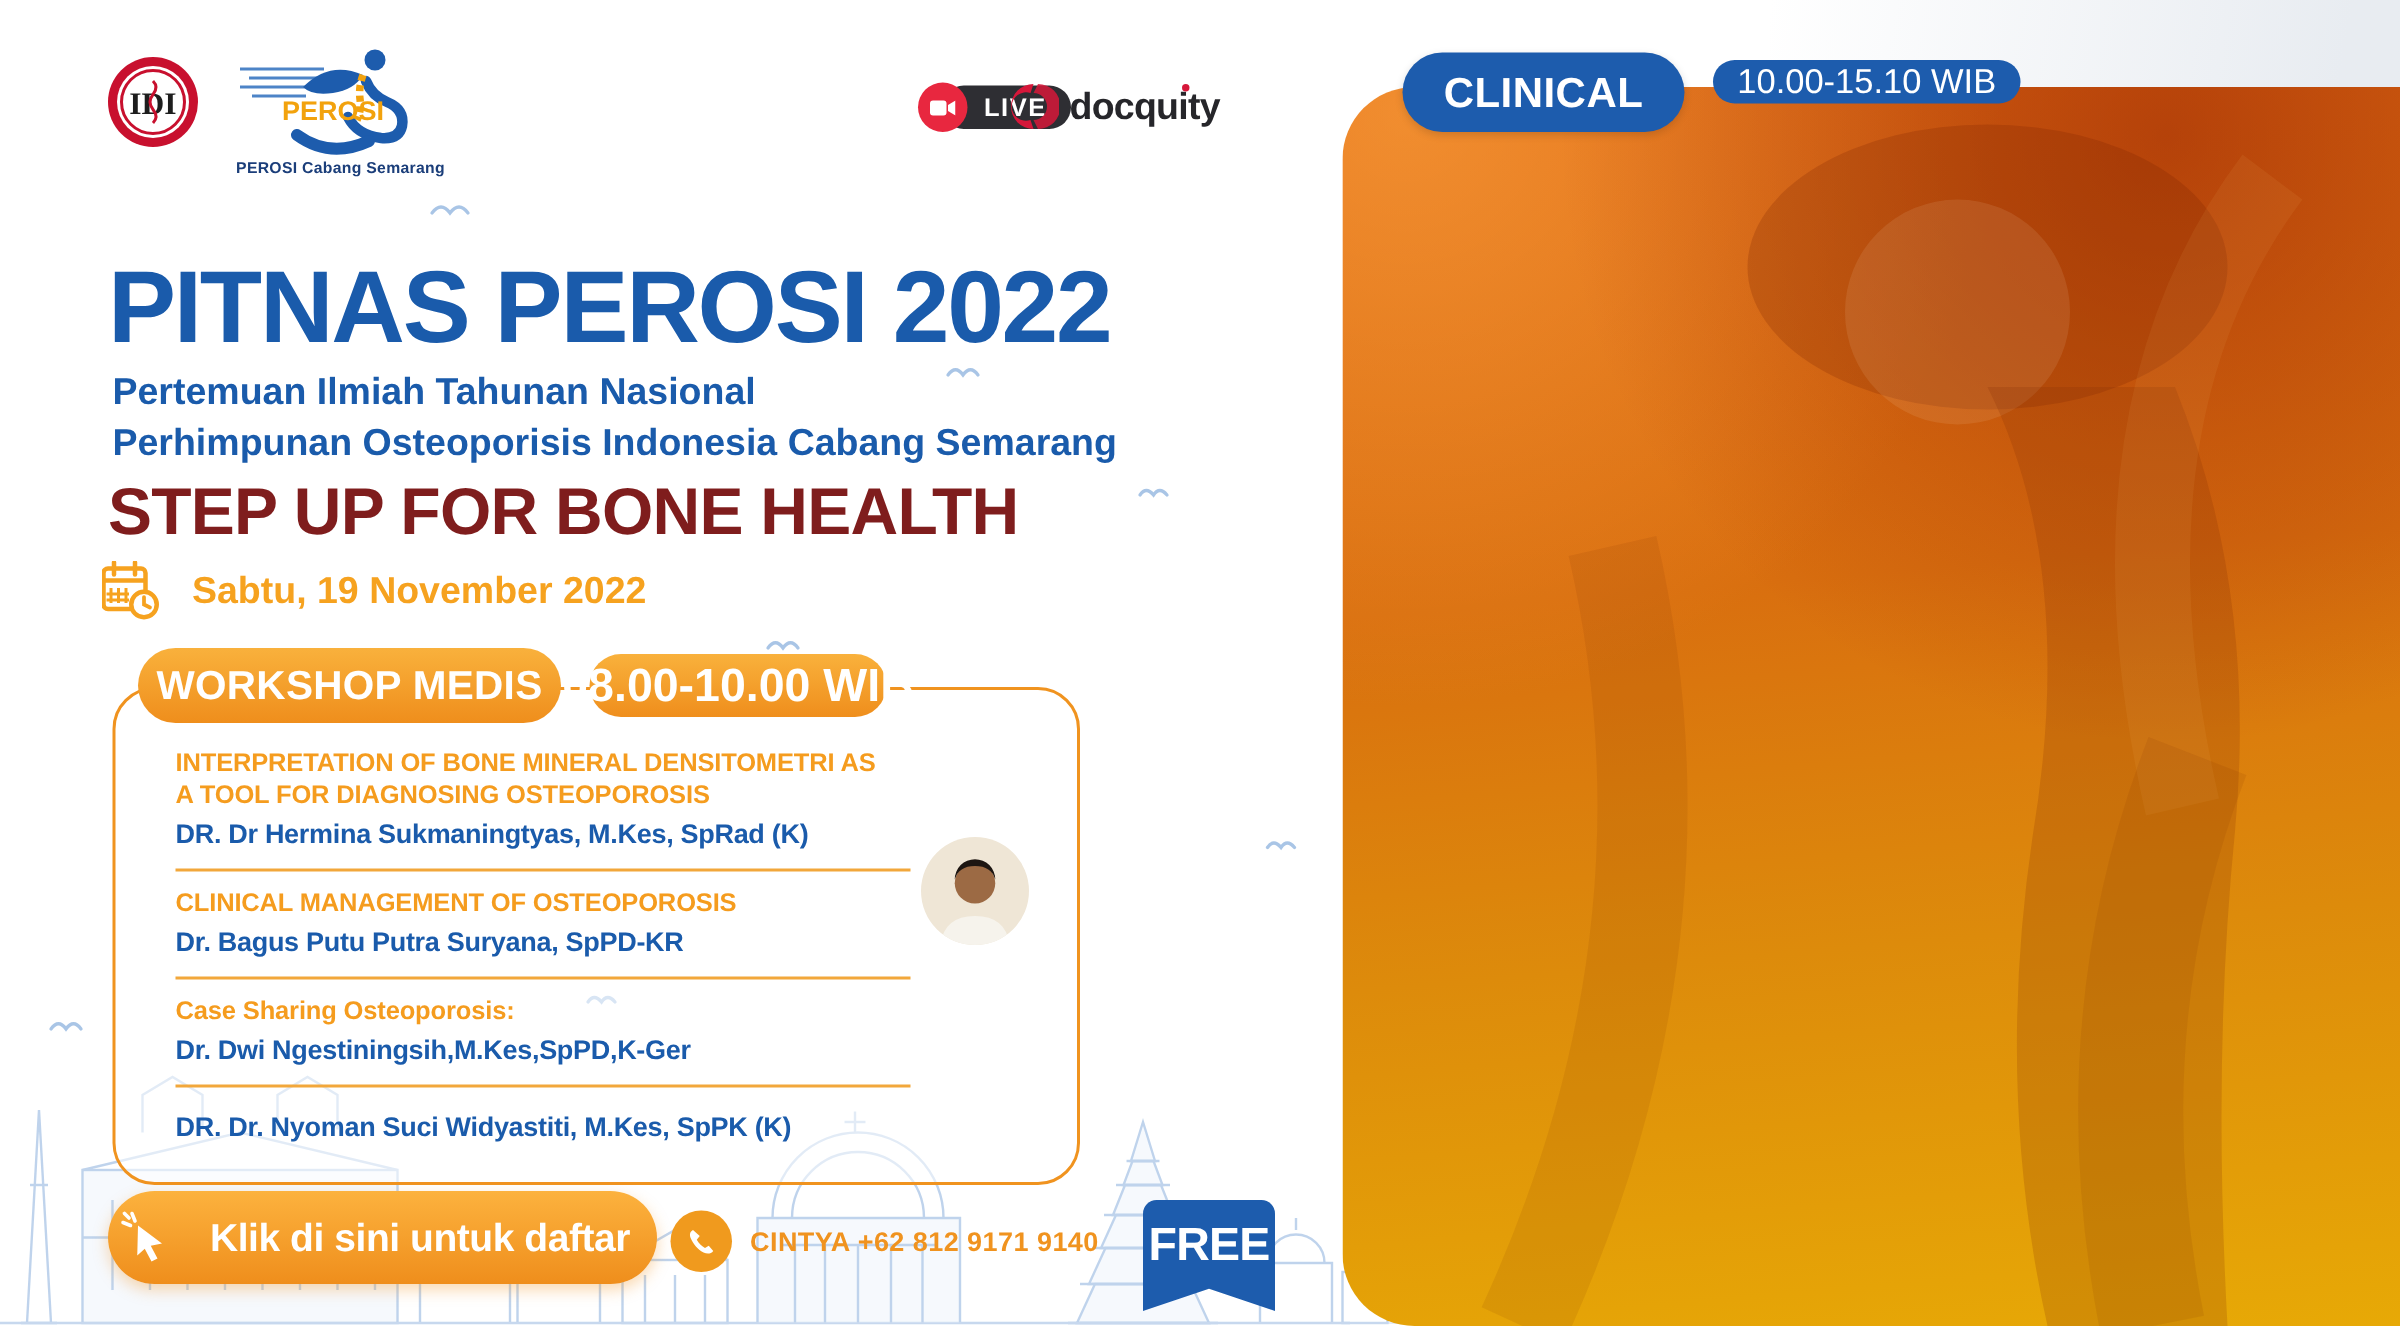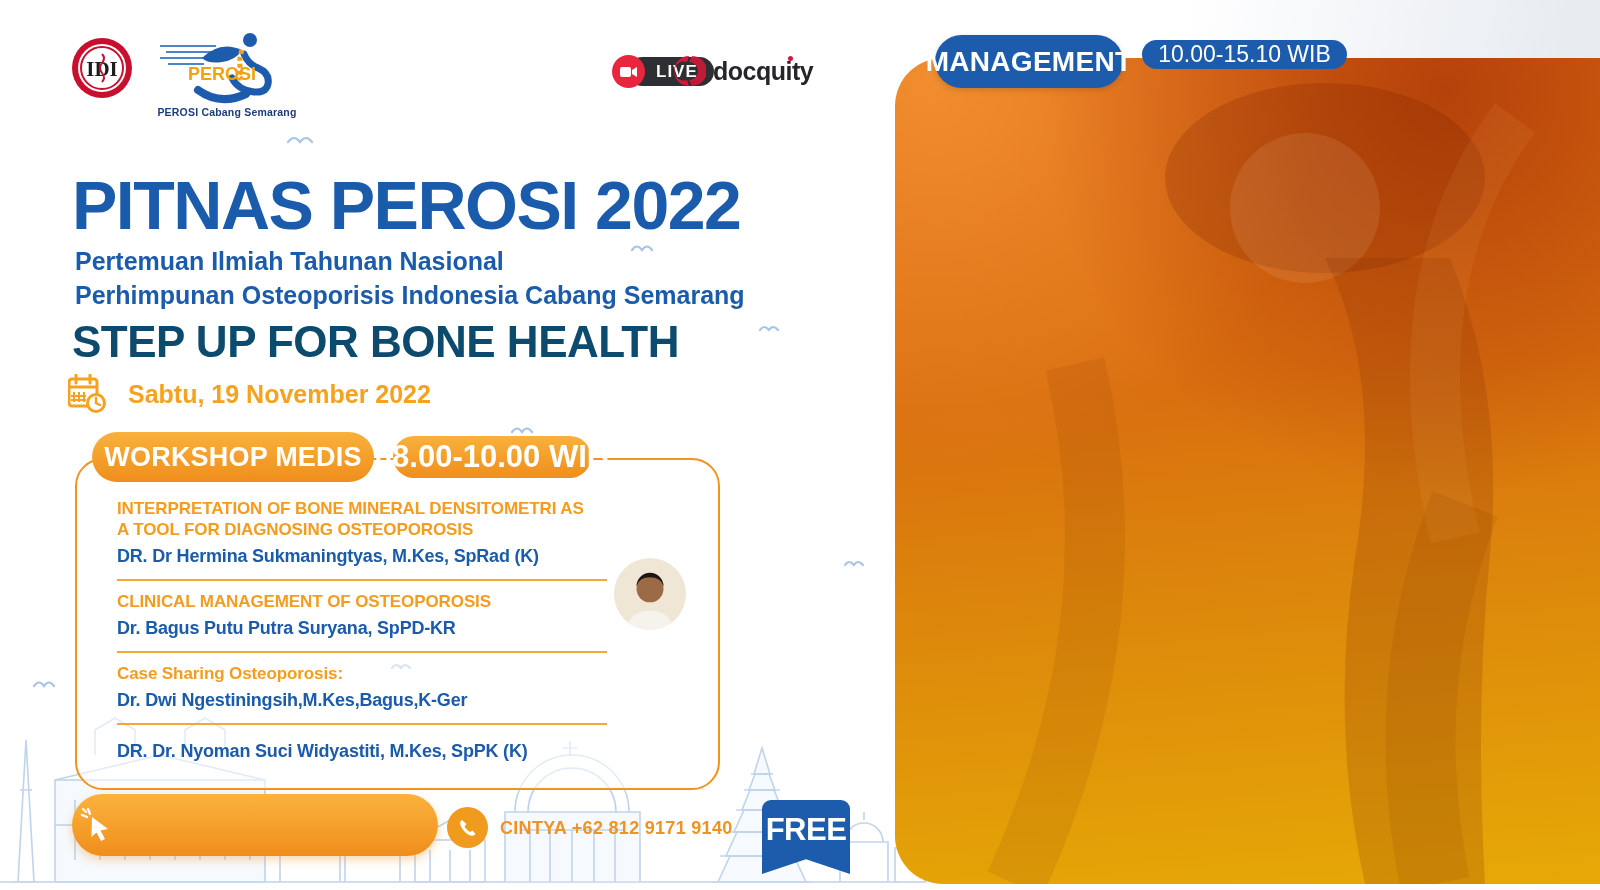--- a/index.html
+++ b/index.html
@@ -26,21 +26,21 @@
   .docquity-text{font-size:25px;font-weight:800;color:#26262a;letter-spacing:-.5px;margin-left:7px;}
   .docquity-text i{font-style:normal;position:relative;}
   .docquity-text i::before{content:"";position:absolute;left:2px;top:-1px;width:5px;height:5px;border-radius:50%;background:#d6173a;}
 
   
   .main-title{position:absolute;left:72px;top:166px;font-size:68px;font-weight:800;color:#1a5bab;
     letter-spacing:-1.5px;white-space:nowrap;z-index:2;}
   .subtitle{position:absolute;left:75px;font-size:25px;font-weight:bold;color:#1a5bab;z-index:2;white-space:nowrap;}
   .subtitle.l1{top:247px;}
   .subtitle.l2{top:281px;}
-  .tagline{position:absolute;left:72px;top:317px;font-size:44px;font-weight:800;color:#0c4a6e;
+  .tagline{position:absolute;left:72px;top:317px;font-size:44px;font-weight:800;color:#7f1d1d;
     letter-spacing:-.5px;white-space:nowrap;z-index:2;}
   .date-row{position:absolute;left:68px;top:374px;display:flex;align-items:center;z-index:2;}
   .date-text{font-size:25px;font-weight:bold;color:#f6a21f;margin-left:22px;}
 
   
   .workshop-card{position:absolute;left:75px;top:458px;width:645px;height:332px;border:2.5px solid #f0931f;
     border-radius:28px;background:rgba(255,255,255,.55);z-index:2;box-sizing:border-box;padding:38px 30px 0 40px;}
   .pill{display:flex;align-items:center;justify-content:center;color:#fff;font-weight:800;white-space:nowrap;}
   .workshop-pill{position:absolute;left:92px;top:432px;width:282px;height:50px;border-radius:25px;z-index:4;
     background:linear-gradient(180deg,#f9b13c,#ef8e1c);font-size:27px;letter-spacing:.2px;}
@@ -220,21 +220,21 @@
           <div class="ws-speaker">DR. Dr  Hermina Sukmaningtyas, M.Kes, SpRad (K)</div>
         </div>
         <div class="ws-divider"></div>
         <div class="ws-item">
           <div class="ws-title">CLINICAL MANAGEMENT OF OSTEOPOROSIS</div>
           <div class="ws-speaker">Dr. Bagus Putu Putra Suryana, SpPD-KR</div>
         </div>
         <div class="ws-divider"></div>
         <div class="ws-item">
           <div class="ws-title">Case Sharing Osteoporosis:</div>
-          <div class="ws-speaker">Dr. Dwi Ngestiningsih,M.Kes,Bagus,K-Ger</div>
+          <div class="ws-speaker">Dr. Dwi Ngestiningsih,M.Kes,SpPD,K-Ger</div>
         </div>
         <div class="ws-divider"></div>
         <div class="ws-item">
           <div class="ws-speaker">DR. Dr. Nyoman Suci Widyastiti, M.Kes, SpPK (K)</div>
         </div>
       </div>
     <div class="ws-avatar" id="workshop-photo">
         <svg viewBox="0 0 56 56" class="avatar-svg">
           <rect x="0" y="0" width="56" height="56" fill="#efe6d6"></rect>
           <path d="M10 56 q2 -15 18 -15 q16 0 18 15 Z" fill="#f6f3ec"></path>
@@ -246,20 +246,21 @@
 
   <button class="register-button">
     <svg width="40" height="40" viewBox="0 0 40 40">
       <g stroke="#fff" stroke-width="2.4" stroke-linecap="round">
         <line x1="10" y1="4" x2="12" y2="9"></line>
           <line x1="4" y1="10" x2="9" y2="12"></line>
           <line x1="5" y1="4" x2="8" y2="7"></line>
       </g>
       <path d="M14 12 L30 24 L22.5 25.5 L27 34 L23 36 L18.5 27.5 L13.5 32 Z" fill="#fff"></path>
     </svg>
+    <span class="register-label">Klik di sini untuk daftar</span>
   </button>
 
   <div class="phone-circle">
     <svg width="20" height="20" viewBox="0 0 20 20">
         <path d="M4 2 C2 3 1.5 5 2.5 7.5 C4 11 7 15 11 17 C13.5 18.2 16 18 17.5 16 L14.5 12.5 L12 14 C10 13 8 11 6.5 8.5 L8.5 6 Z" fill="#fff"></path>
       </svg>
   </div>
   <div class="contact-text">CINTYA +62 812 9171 9140</div>
 
   <div class="free-badge">
@@ -270,16 +271,16 @@
     <svg class="bone-art" viewBox="0 0 705 826" preserveAspectRatio="none">
       <ellipse cx="430" cy="120" rx="160" ry="95" fill="rgba(120,30,0,0.22)"></ellipse>
       <circle cx="410" cy="150" r="75" fill="rgba(255,235,210,0.10)"></circle>
       <path d="M430 200 q60 120 30 300 q-25 170 10 326 l120 0 q-10 -180 5 -330 q15 -160 -40 -296 Z" fill="rgba(130,45,5,0.20)"></path>
       <path d="M120 826 q120 -260 60 -520" stroke="rgba(120,40,0,0.10)" stroke-width="60" fill="none"></path>
       <path d="M620 60 q-120 160 -60 420" stroke="rgba(255,200,120,0.08)" stroke-width="50" fill="none"></path>
       <path d="M540 826 q-40 -200 30 -380" stroke="rgba(120,40,0,0.10)" stroke-width="70" fill="none"></path>
     </svg>
 
   </div>
-  <div class="pill sim-pill">MANAGEMENT</div>
+  <div class="pill sim-pill">CLINICAL</div>
   <div class="pill sim-time-pill">10.00-15.10 WIB</div>
 
 </div>
 
 </body></html>

